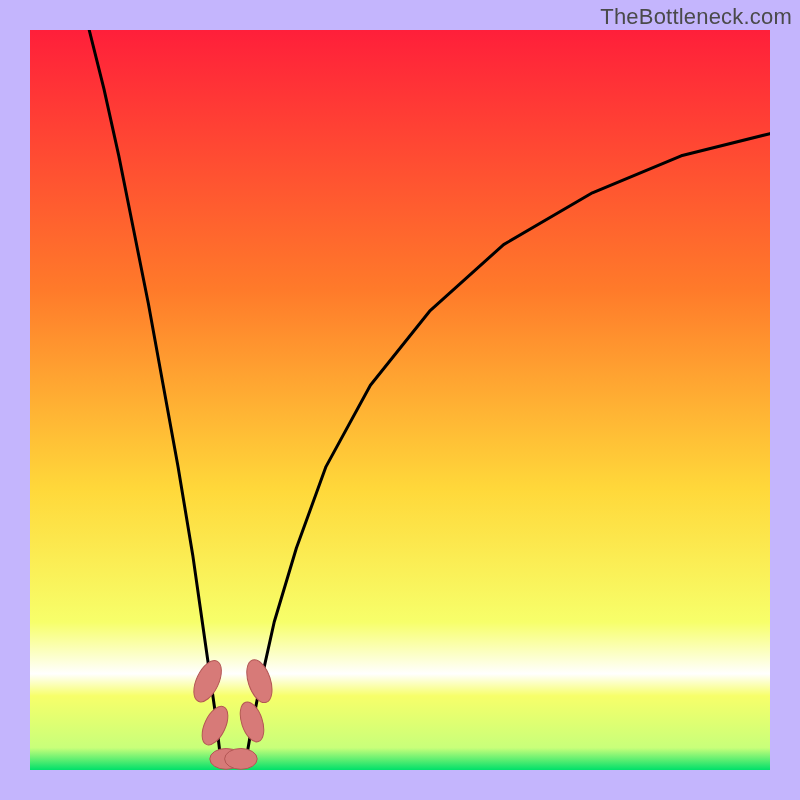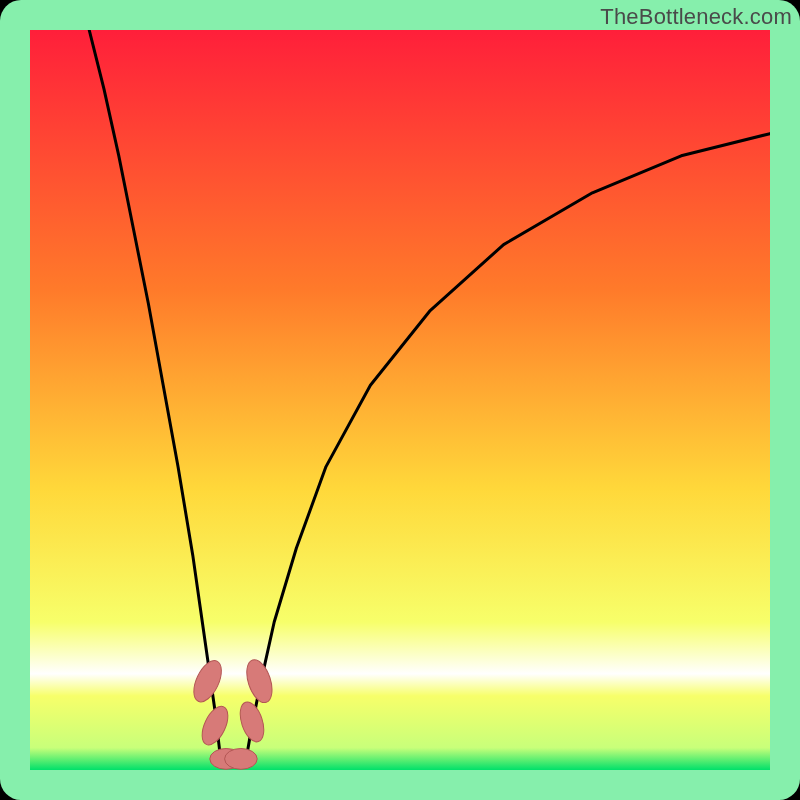--- a/index.html
+++ b/index.html
@@ -9,22 +9,21 @@
     height: 800px;
     background: #000;
     overflow: hidden;
   }
   .frame {
     position: absolute;
     left: 0;
     top: 0;
     width: 800px;
     height: 800px;
-    background: #86efac;
-    border-radius: 21px;
+    background: #c4b5fd;
   }
   .plot {
     position: absolute;
     left: 30px;
     top: 30px;
     width: 740px;
     height: 740px;
     overflow: hidden;
   }
   .attrib {

